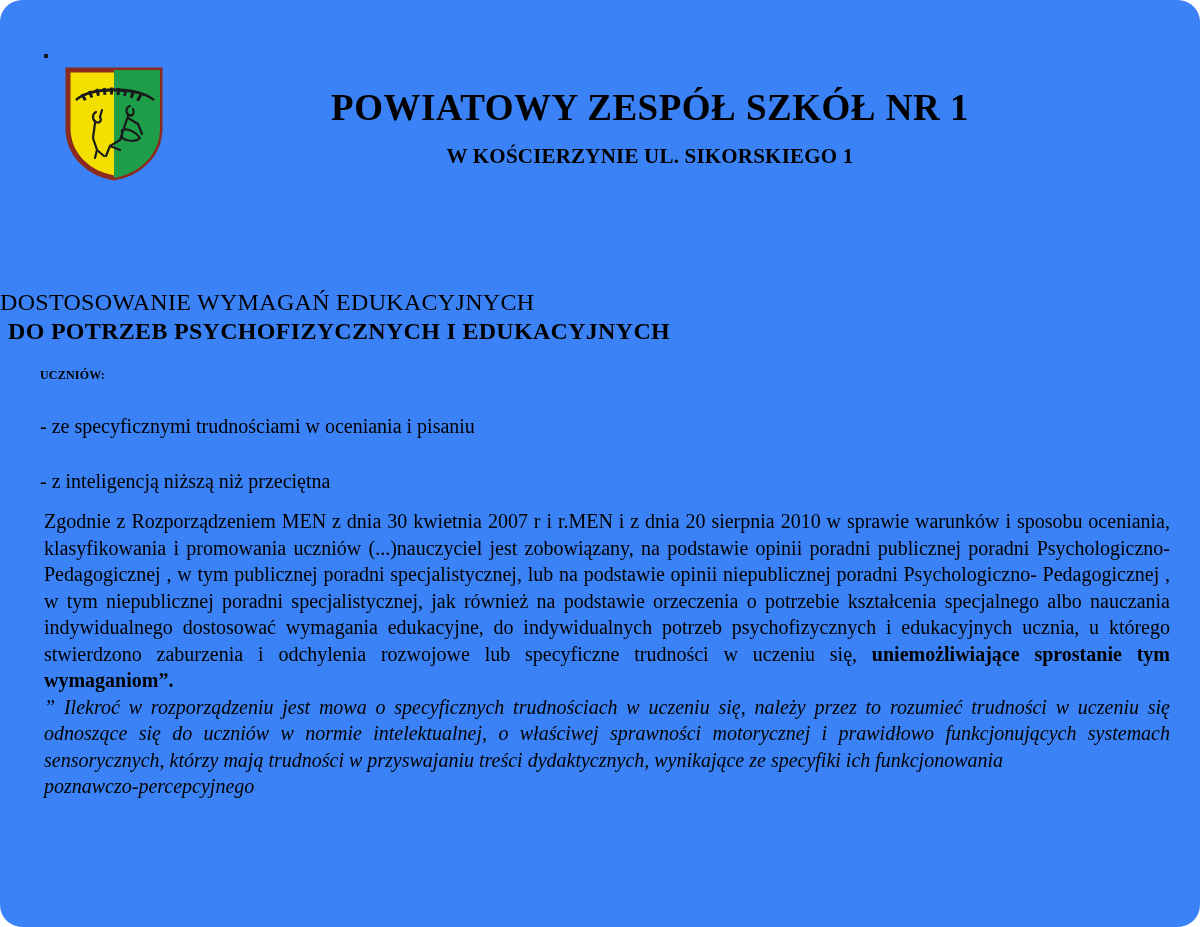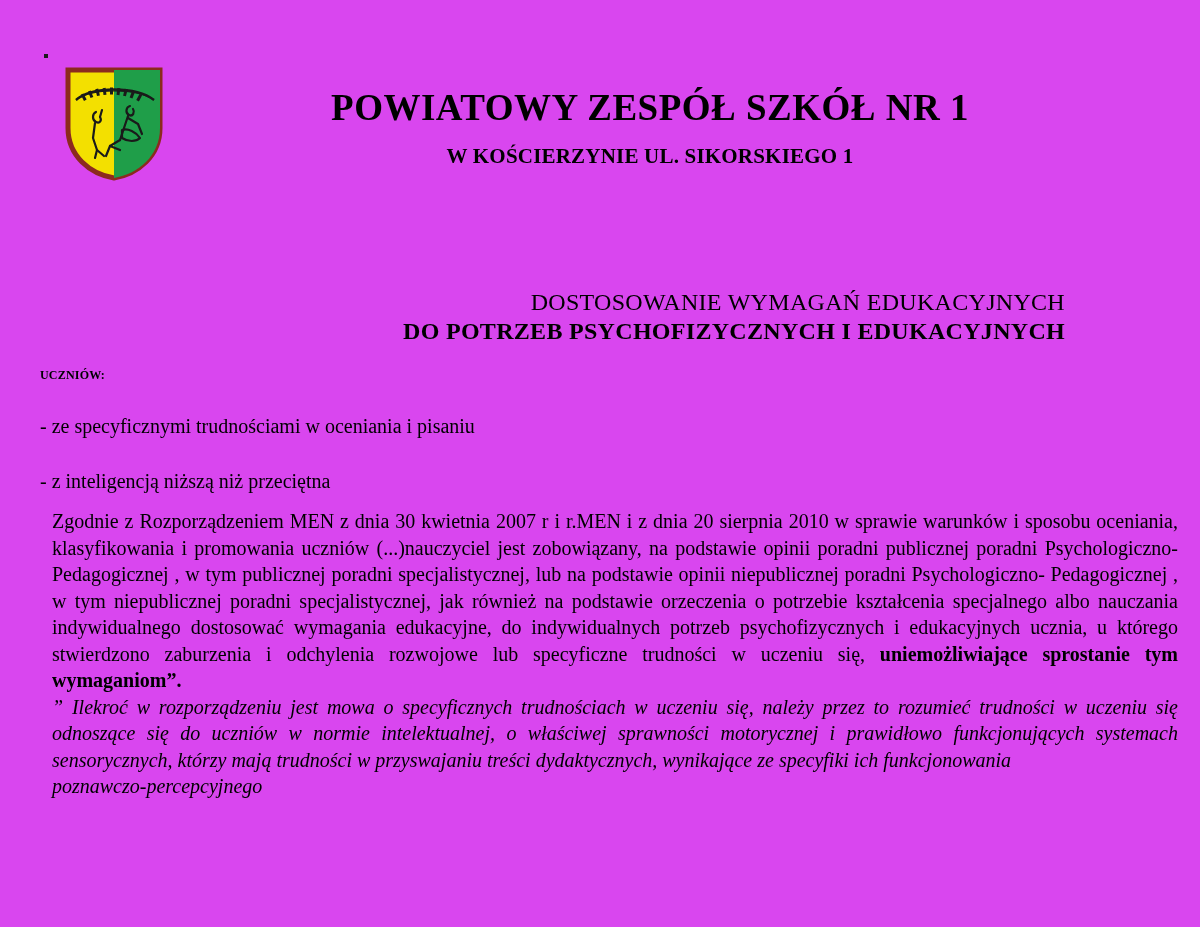--- a/index.html
+++ b/index.html
@@ -13,21 +13,22 @@
     position: relative;
     font-family: "Liberation Serif", "DejaVu Serif", serif;
     color: #000000;
     overflow: hidden;
   }
 
   .page {
     position: relative;
     width: 1200px;
     height: 927px;
-    background: #d946ef;
+    background: #3b82f6;
+    border-radius: 22px;
   }
 
   
   .stray-dot {
     position: absolute;
     left: 44px;
     top: 54px;
     width: 4px;
     height: 4px;
     background: #1a1a1a;
@@ -69,24 +70,24 @@
     font-size: 21px;
     font-weight: bold;
     letter-spacing: 0.2px;
     margin-top: 16px;
     white-space: nowrap;
   }
 
   
   .main-heading {
     position: absolute;
-    left: 17px;
+    left: 0;
     top: 288px;
     width: 1048px;
-    text-align: right;
+    text-align: left;
   }
   .heading-line-1 {
     font-size: 24px;
     font-weight: normal;
     letter-spacing: 0.3px;
     line-height: 1.22;
   }
   .heading-line-2 {
     font-size: 24px;
     font-weight: bold;
@@ -109,21 +110,21 @@
   }
   .students-item {
     font-size: 20px;
     margin-top: 32px;
   }
   .students-item:first-of-type { margin-top: 0; }
 
   
   .body-block {
     position: absolute;
-    left: 52px;
+    left: 44px;
     top: 508px;
     width: 1126px;
   }
   .body-par {
     font-size: 20px;
     line-height: 26.5px;
     text-align: justify;
     text-justify: inter-word;
     margin: 0;
   }

